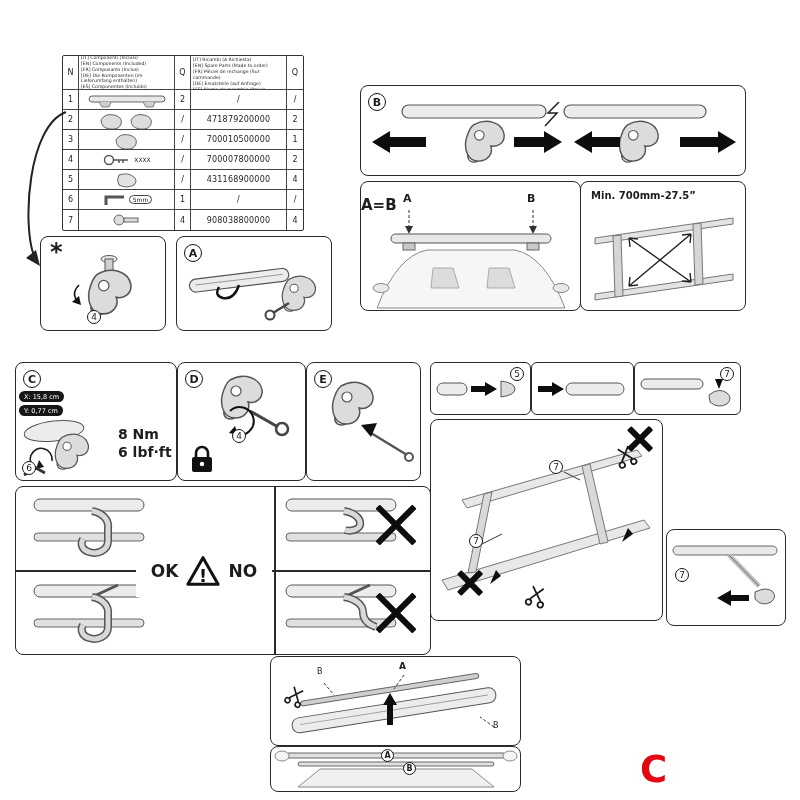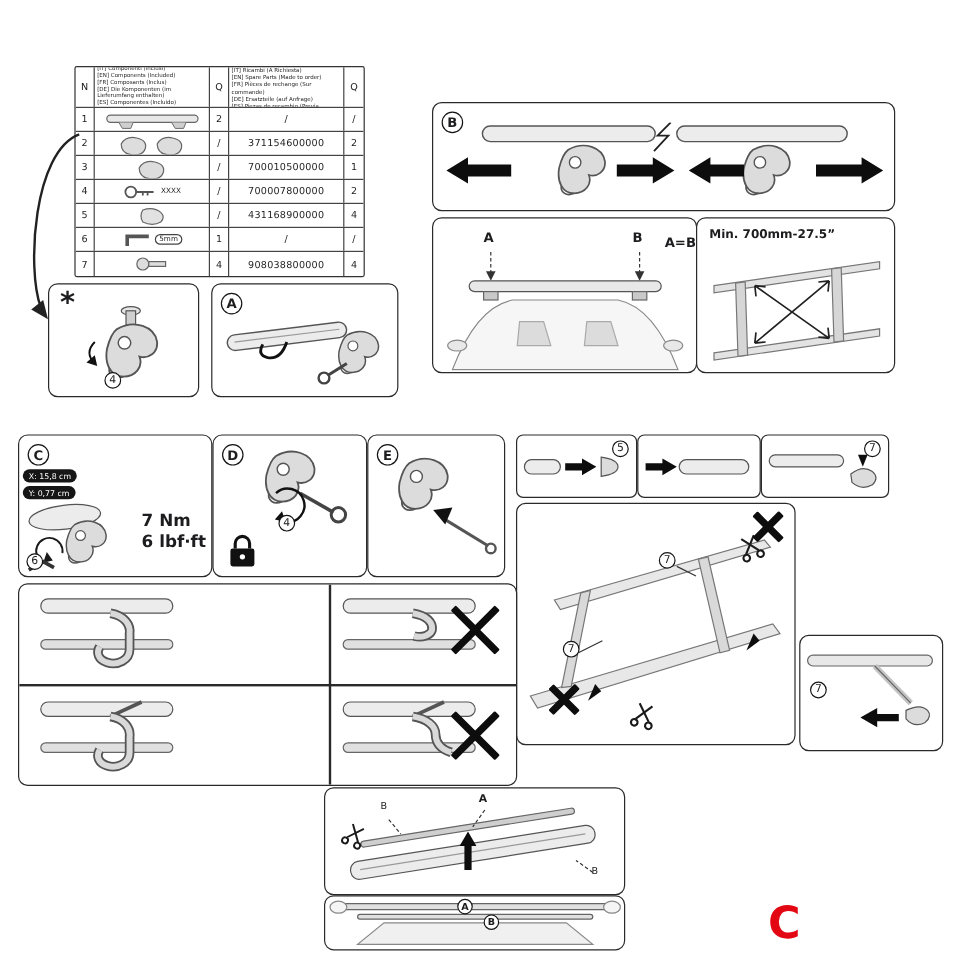--- a/index.html
+++ b/index.html
@@ -28,21 +28,21 @@
   .code-val{font-size:8px;letter-spacing:.2px}
   .pill{border:1px solid #444;border-radius:6px;font-size:6px;padding:0 3px;margin-left:2px;white-space:nowrap}
   .note{font-size:6px;margin-left:2px}
   .dim-badge{background:#161616;color:#fff;font-size:6.5px;padding:1.5px 5px;border-radius:6px;font-weight:normal;white-space:nowrap}
   .torque{font-weight:bold;font-size:14px;line-height:1.3;white-space:nowrap}
   .center-label{background:#fff;display:flex;align-items:center;justify-content:center;gap:7px;z-index:3}
   .okno-text{font-weight:bold;font-size:17px}
   .mark-letter{font-weight:bold;font-size:11px}
   .strip-mark{font-weight:bold;font-size:9px}
   .strip-mark.small{font-weight:normal;font-size:8px}
-  .eq{font-weight:bold;font-size:11px;text-align:right}
+  .eq{font-weight:bold;font-size:15px;text-align:left}
   .minw{font-weight:bold;font-size:10px;white-space:nowrap}
   .logo-main{font-size:37px;font-weight:800;letter-spacing:.5px;color:#3e3e40}
   .logo-accent{font-size:37px;font-weight:800;color:#e30613}
 </style>
 </head>
 <body>
 
 <svg width="0" height="0" style="position:absolute">
   <defs>
     <symbol id="clamp" viewBox="0 0 44 46">
@@ -99,21 +99,21 @@
 
   <div class="pt-row">
     <div class="pt-cell c-n">2</div>
     <div class="pt-cell c-part">
       <svg width="60" height="18" viewBox="0 0 60 18">
           <path d="M4 9 q4 -7 13 -5 q9 2 7 9 q-2 6 -11 5 q-9 -1 -9 -9z" fill="#ddd" stroke="#666"></path>
           <path d="M34 9 q4 -7 13 -5 q9 2 7 9 q-2 6 -11 5 q-9 -1 -9 -9z" fill="#ddd" stroke="#666"></path>
         </svg>
     </div>
     <div class="pt-cell c-q">/</div>
-    <div class="pt-cell c-code code-val">371154600000</div>
+    <div class="pt-cell c-code code-val">471879200000</div>
     <div class="pt-cell c-q last">2</div>
   </div>
 
   <div class="pt-row">
     <div class="pt-cell c-n">3</div>
     <div class="pt-cell c-part">
       <svg width="30" height="18" viewBox="0 0 30 18">
           <path d="M4 9 q4 -7 13 -5 q9 2 7 9 q-2 6 -11 5 q-9 -1 -9 -9z" fill="#ddd" stroke="#666"></path>
         </svg>
     </div>
@@ -259,21 +259,21 @@
   <span class="dim-badge abs" style="left:3px;top:42px">Y: 0,77 cm</span>
   <svg width="100" height="62" viewBox="0 0 100 62" style="position:absolute;left:4px;top:54px">
     <ellipse cx="34" cy="14" rx="30" ry="10" fill="#ececec" stroke="#555" transform="rotate(-7 34 14)"></ellipse>
     <use href="#clamp" x="34" y="16" width="36" height="38"></use>
     <path d="M16,52 a11,11 0 1 1 16,-8" fill="none" stroke="#1a1a1a" stroke-width="1.6"></path>
     <polygon points="16,52 24,50 19,43" fill="#1a1a1a"></polygon>
     <path d="M4,58 l12,-7 l9,5" stroke="#333" stroke-width="3" fill="none"></path>
   </svg>
   <span class="circ num" style="left:6px;bottom:5px">6</span>
   <div class="torque abs" style="left:102px;top:62px">
-    <div>7 Nm</div>
+    <div>8 Nm</div>
     <div>6 lbf·ft</div>
   </div>
 </div>
 
 <div class="panel" style="left:177px;top:362px;width:129px;height:119px">
   <span class="circ letter">D</span>
   <svg width="115" height="105" viewBox="0 0 115 105" style="position:absolute;left:6px;top:8px">
     <use href="#clamp" x="36" y="4" width="44" height="46"></use>
     <line x1="66" y1="40" x2="94" y2="56" stroke="#444" stroke-width="3"></line>
     <circle cx="98" cy="58" r="6" fill="none" stroke="#444" stroke-width="2.5"></circle>
@@ -387,20 +387,28 @@
     <rect x="4" y="4" width="110" height="12" rx="6" fill="#ececec" stroke="#555"></rect>
     <rect x="4" y="38" width="110" height="8" rx="4" fill="#e0e0e0" stroke="#666"></rect>
     <line x1="62" y1="16" x2="88" y2="4" stroke="#555" stroke-width="3"></line>
     <path d="M62,16 C74,18 81,24 81,31 C81,40 88,44 94,46" fill="none" stroke="#555" stroke-width="8"></path>
     <path d="M62,16 C74,18 81,24 81,31 C81,40 88,44 94,46" fill="none" stroke="#d9d9d9" stroke-width="5"></path>
   </svg>
 
   <div class="xmark" style="left:358px;top:16px;width:44px;height:44px"></div>
   <div class="xmark" style="left:358px;top:104px;width:44px;height:44px"></div>
 
+  <div class="center-label abs" style="left:120px;top:58px;width:136px;height:52px">
+    <span class="okno-text">OK</span>
+    <svg width="36" height="32" viewBox="0 0 40 36">
+      <path d="M20,3 L37,33 L3,33 Z" fill="#fff" stroke="#111" stroke-width="3.4" stroke-linejoin="round"></path>
+      <text x="20" y="30" text-anchor="middle" font-size="20" font-weight="bold" fill="#111">!</text>
+    </svg>
+    <span class="okno-text">NO</span>
+  </div>
 </div>
 
 <div class="panel" style="left:270px;top:656px;width:251px;height:90px">
   <svg width="247" height="84" viewBox="0 0 247 84" style="position:absolute;left:1px;top:2px">
     <g transform="rotate(-9 120 45)">
       <rect x="18" y="44" width="206" height="15" rx="7" fill="#ececec" stroke="#555"></rect>
       <line x1="26" y1="51" x2="216" y2="51" stroke="#999"></line>
       <rect x="30" y="28" width="180" height="5" rx="2.5" fill="#cfcfcf" stroke="#666"></rect>
     </g>
     <polygon points="118,34 111,46 115,46 115,66 121,66 121,46 125,46" fill="#0d0d0d"></polygon>

